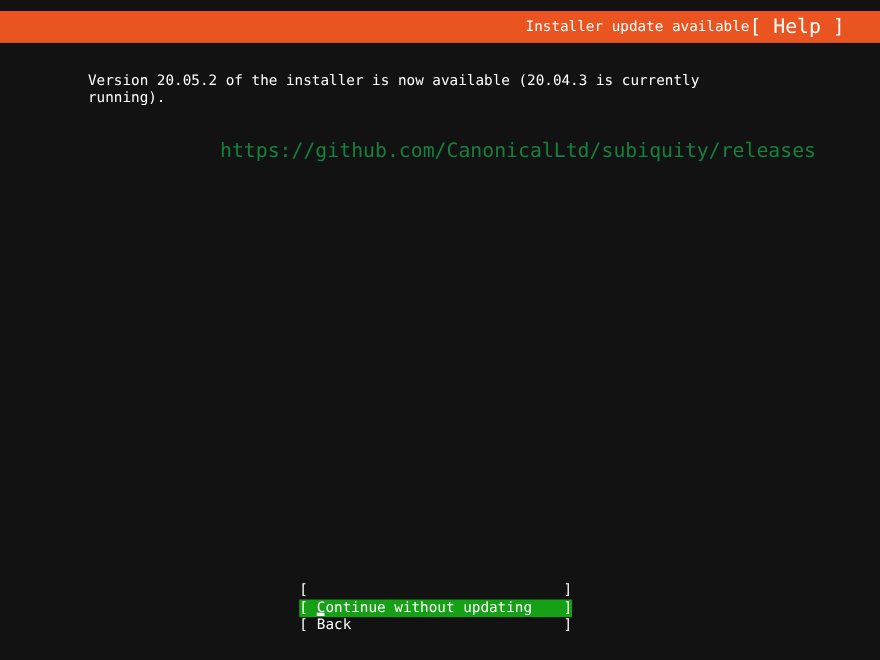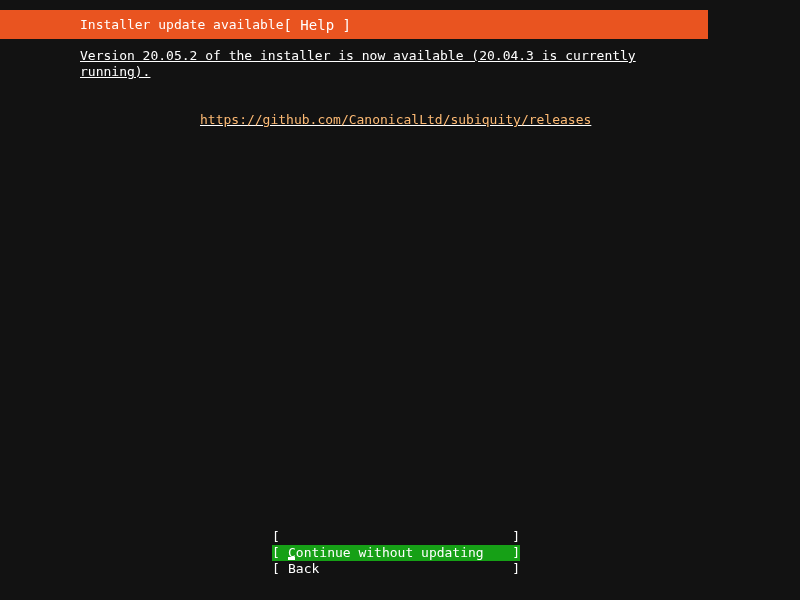--- a/index.html
+++ b/index.html
@@ -24,64 +24,63 @@
     width: 800px;
     height: 600px;
     background: #121212;
   }
 
   
   .header-bar {
     position: absolute;
     left: 0;
     top: 10px;
-    width: 708px;
+    width: 800px;
     height: 29px;
     background: #e95420;
     display: flex;
     align-items: center;
-    justify-content: flex-start;
+    justify-content: flex-end;
     box-sizing: border-box;
     padding: 0 32px 0 80px;
   }
   .header-title {
     color: #ffffff;
     font-size: 13px;
     letter-spacing: 0px;
     white-space: pre;
   }
   .header-help {
     color: #ffffff;
-    font-size: 14px;
+    font-size: 18px;
     white-space: pre;
   }
 
   
   .body-text {
     position: absolute;
     left: 80px;
-    top: 48px;
+    top: 66px;
     width: 640px;
-    text-decoration: underline;
   }
   .para {
     white-space: pre-wrap;
     color: #ffffff;
     margin: 0;
     font-size: 13px;
     line-height: 16px;
   }
   .spacer {
     height: 16px;
   }
   .url-line {
     white-space: pre;
-    color: #fdba74;
+    color: #15803d;
     margin: 0;
-    font-size: 13px;
+    font-size: 18px;
     line-height: 16px;
     padding-left: 120px;
   }
 
   
   .buttons {
     position: absolute;
     left: 272px;
     top: 529px;
     width: 248px;

